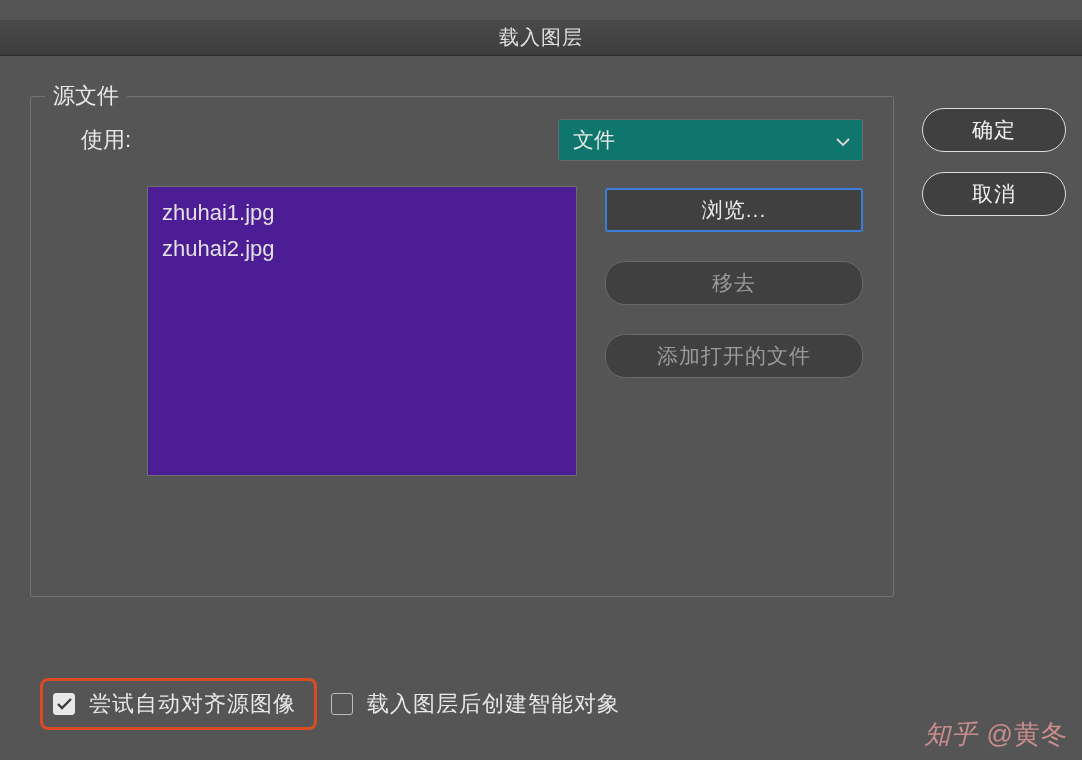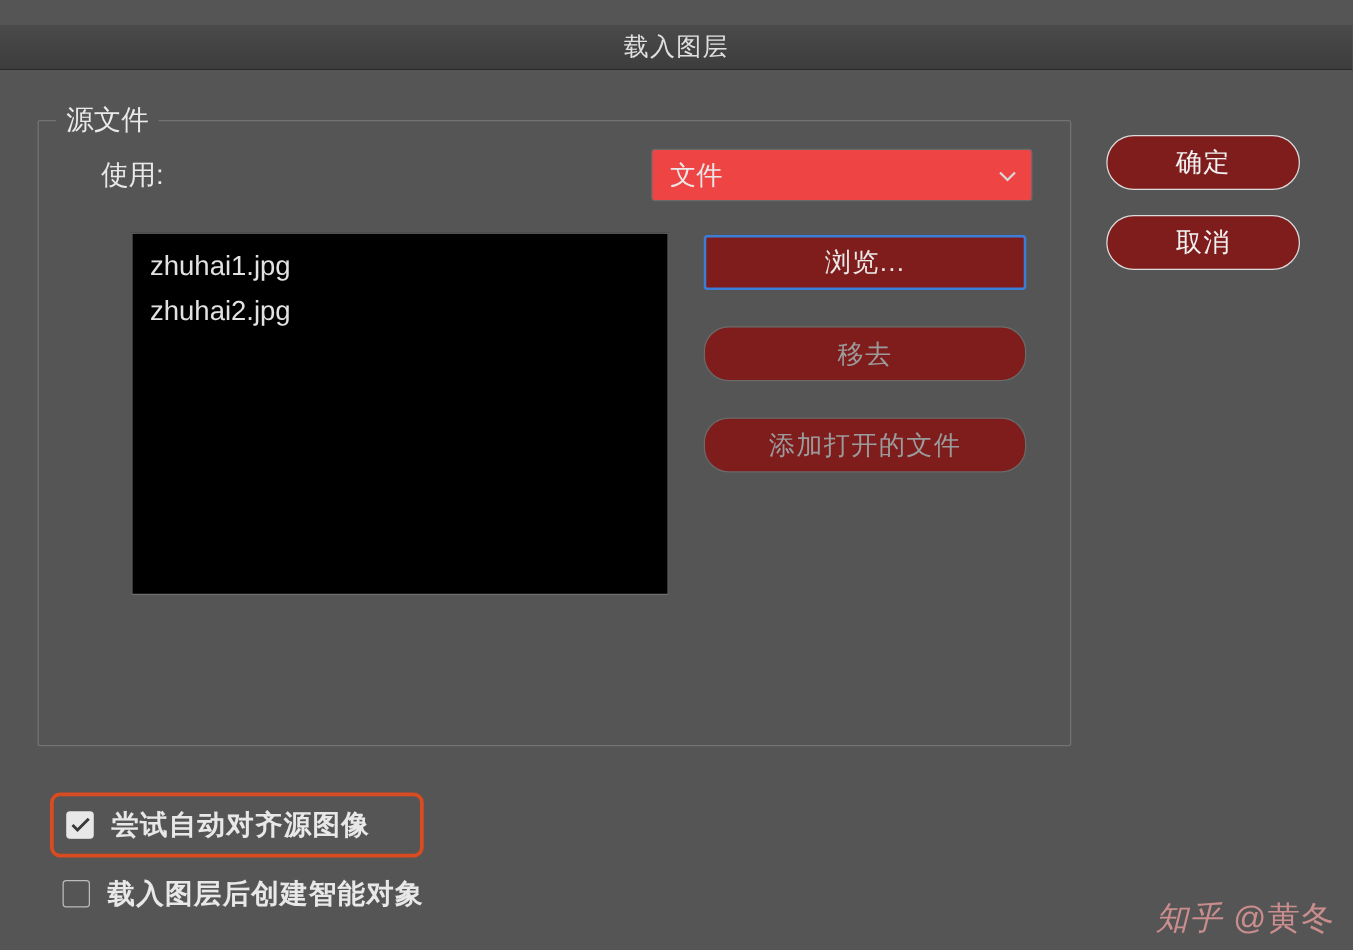--- a/index.html
+++ b/index.html
@@ -21,21 +21,21 @@
     align-items: center;
     justify-content: center;
     margin-top: 20px;
   }
   .titlebar-text {
     font-size: 20px;
     color: #e0e0e0;
     letter-spacing: 1px;
   }
   .content {
-    padding: 40px 42px 0 30px;
+    padding: 40px 16px 0 30px;
     display: flex;
     gap: 28px;
   }
   .main-col {
     flex: 1;
   }
   .side-col {
     width: 155px;
     display: flex;
     flex-direction: column;
@@ -73,21 +73,21 @@
   }
   .use-label {
     font-size: 22px;
     color: #e8e8e8;
     width: 70px;
     text-align: right;
   }
   .select {
     width: 305px;
     height: 42px;
-    background: #ef4444;
+    background: #0f766e;
     border: 1px solid #6a6a6a;
     border-radius: 3px;
     display: flex;
     align-items: center;
     padding: 0 14px;
     position: relative;
     color: #e8e8e8;
     font-size: 21px;
     cursor: pointer;
   }
@@ -97,41 +97,41 @@
     top: 50%;
     transform: translateY(-50%);
   }
   .list-row {
     display: flex;
     gap: 28px;
   }
   .file-list {
     width: 430px;
     height: 290px;
-    background: #000000;
+    background: #4c1d95;
     border: 1px solid #6e6e6e;
     padding: 8px 14px;
-    margin-left: 44px;
+    margin-left: 86px;
   }
   .file-item {
     font-size: 22px;
     color: #e2e2e2;
     line-height: 36px;
   }
   .list-buttons {
     display: flex;
     flex-direction: column;
     gap: 29px;
     padding-top: 2px;
     width: 258px;
   }
   .btn {
     height: 44px;
     border-radius: 22px;
-    background: #7f1d1d;
+    background: #404040;
     border: 1.5px solid #dcdcdc;
     color: #f2f2f2;
     font-size: 21px;
     display: flex;
     align-items: center;
     justify-content: center;
     cursor: pointer;
     letter-spacing: 1px;
   }
   .btn.rect {
@@ -147,23 +147,22 @@
     border-color: #6a6a6a;
     cursor: default;
     border-radius: 20px;
   }
   
   .check-group {
     position: absolute;
     left: 50px;
     bottom: 30px;
     display: flex;
-    flex-direction: column;
+    flex-direction: row;
     gap: 14px;
-    font-weight: bold;
   }
   .check-row {
     display: flex;
     align-items: center;
     gap: 14px;
   }
   .check-row.highlighted {
     border: 3px solid #d94b20;
     border-radius: 8px;
     padding: 8px 18px 8px 10px;

